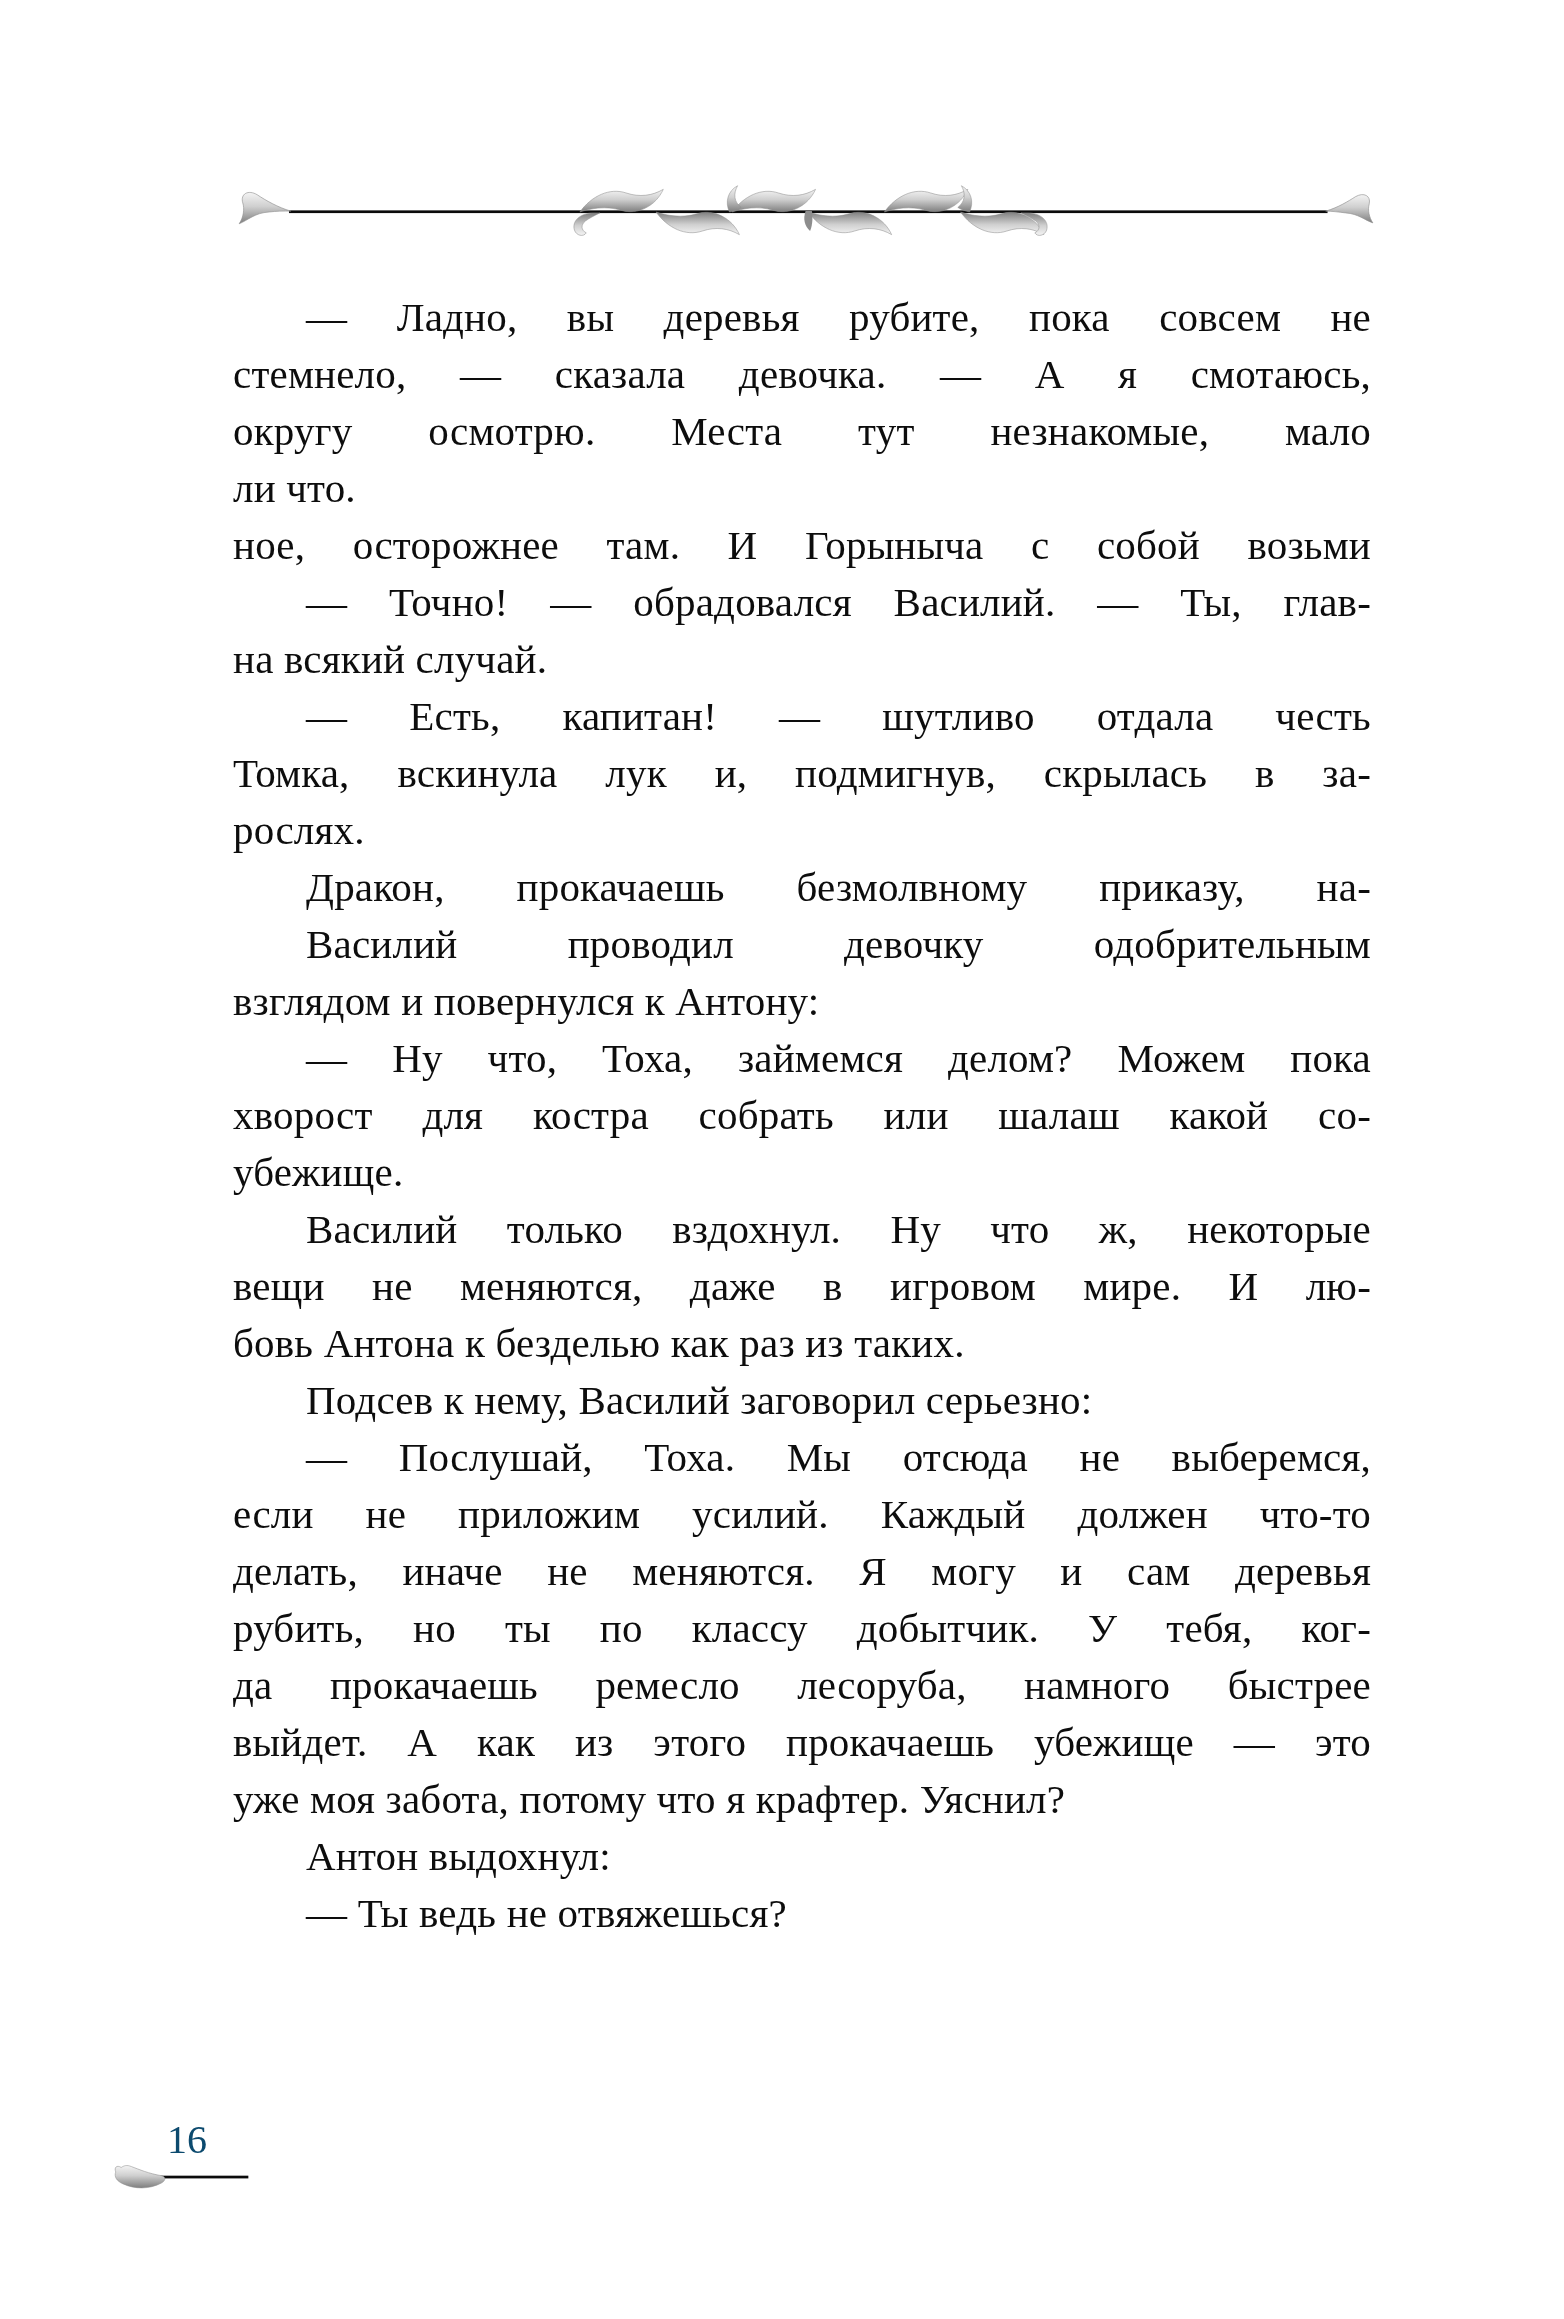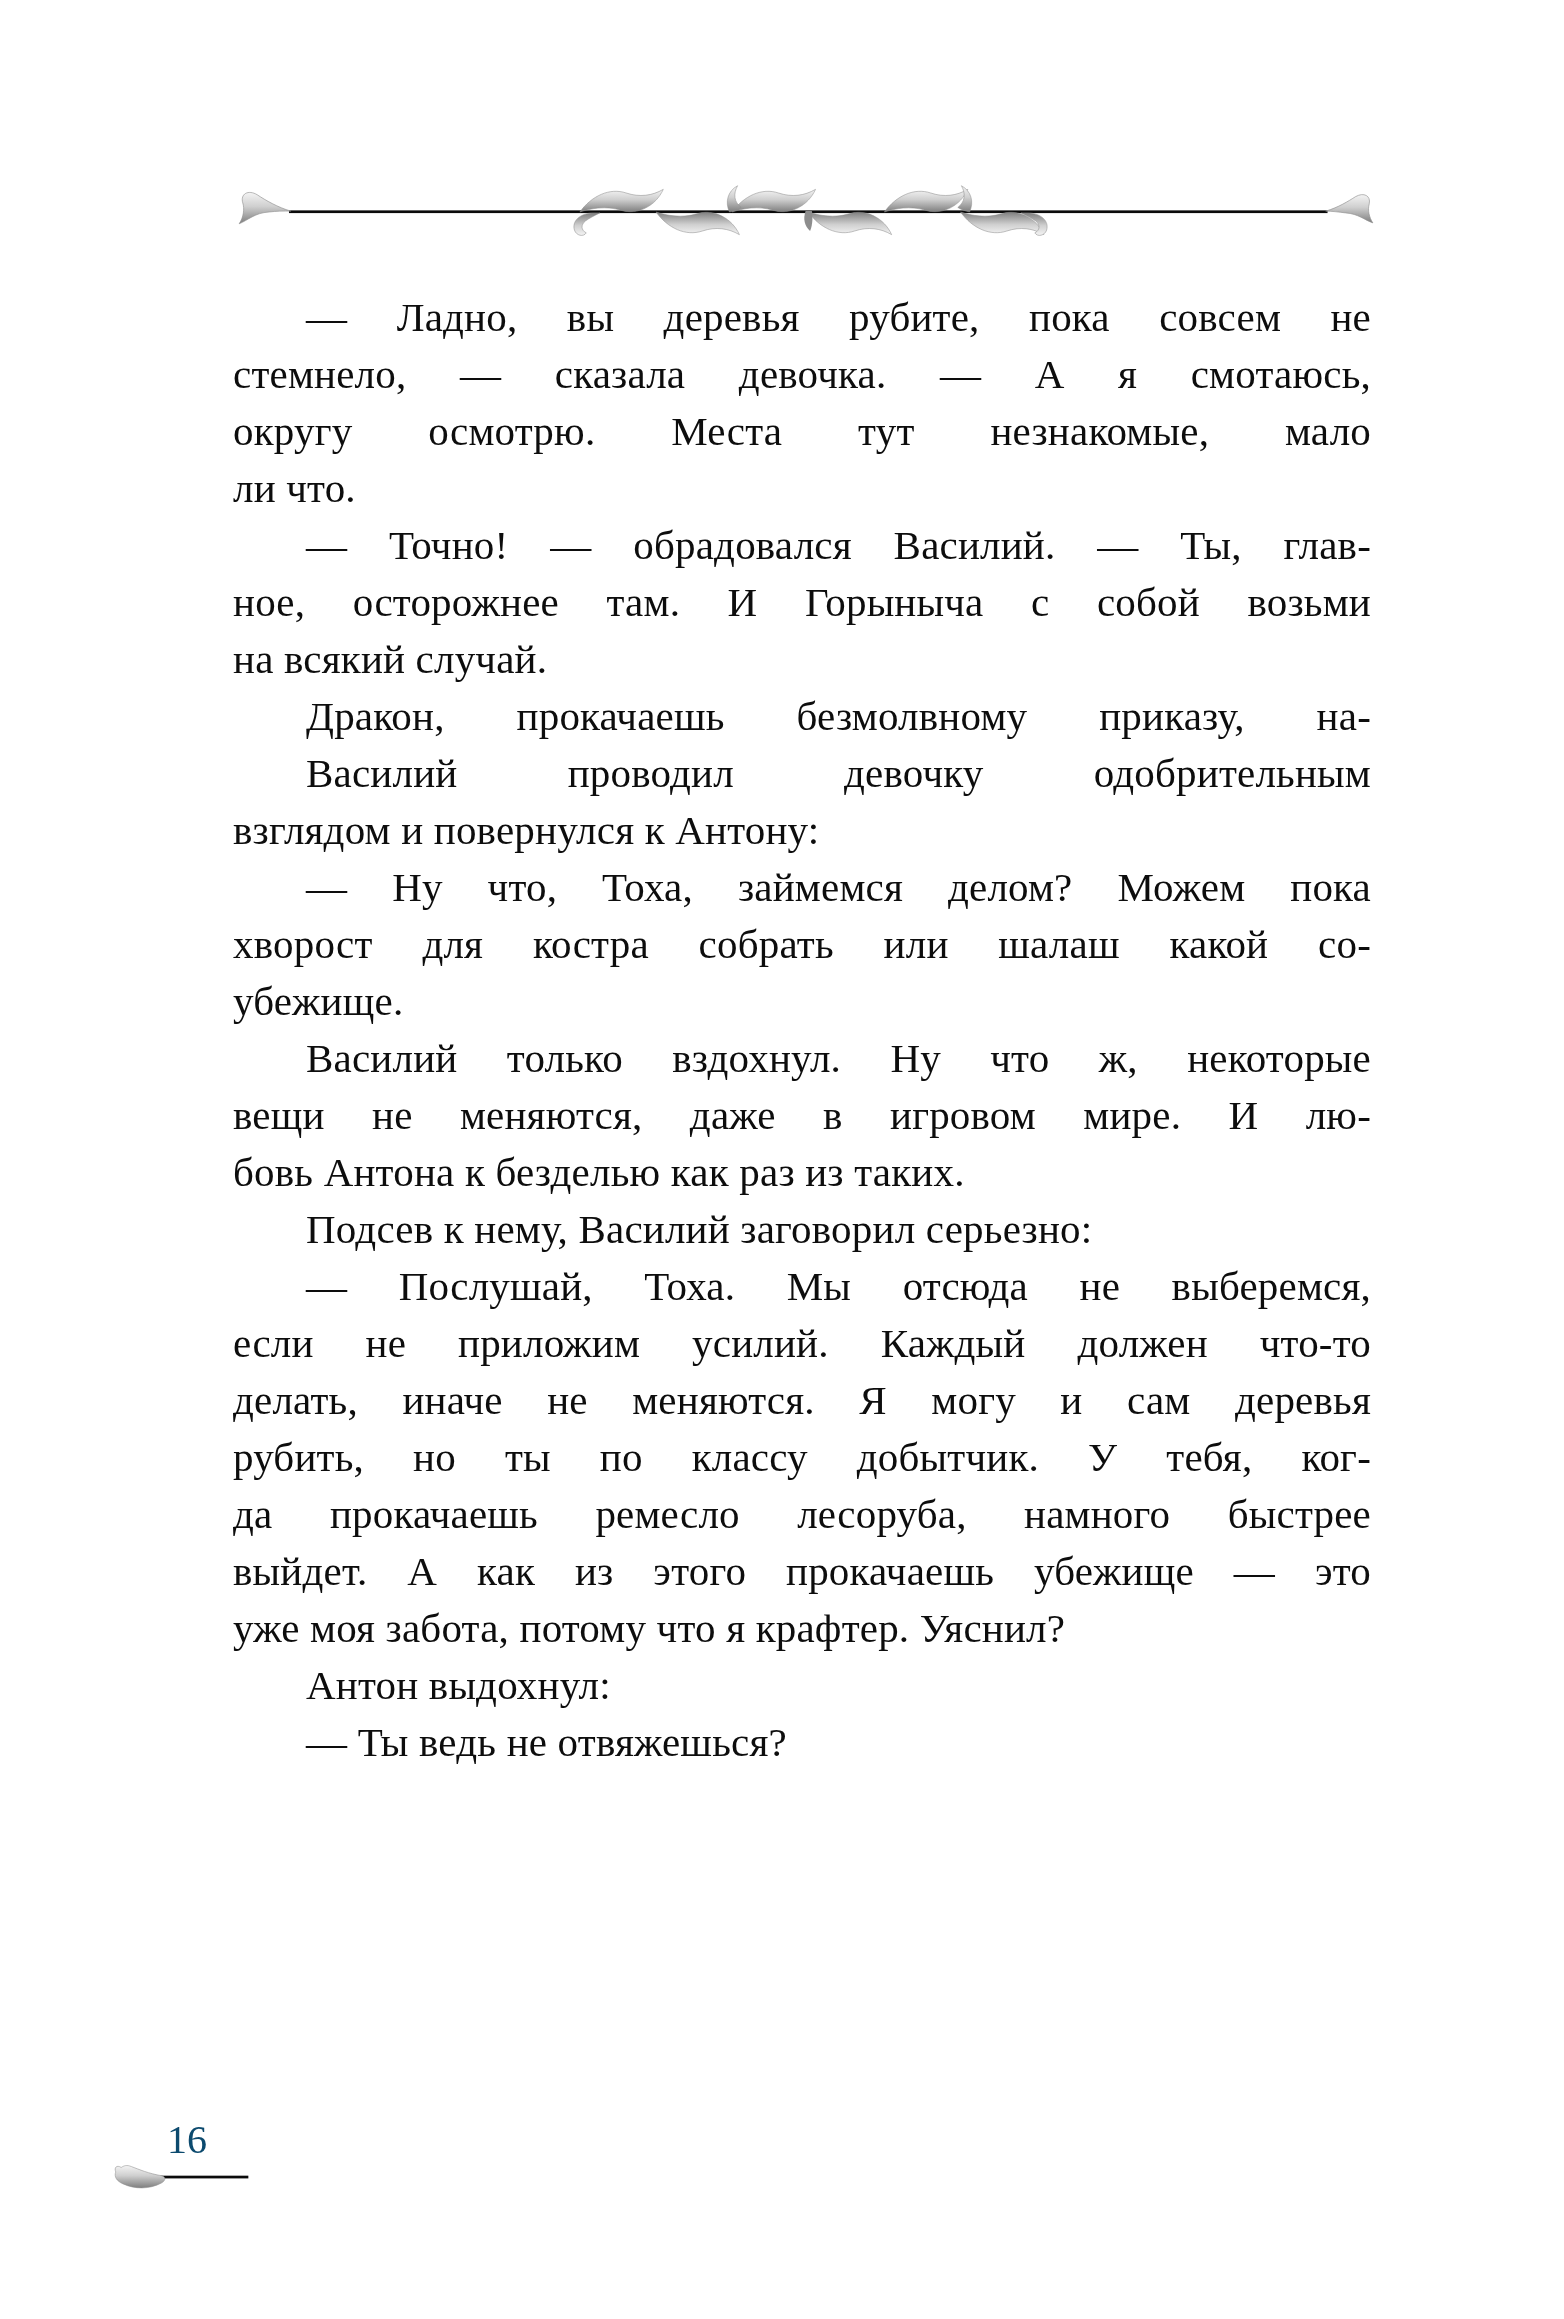--- a/index.html
+++ b/index.html
@@ -106,25 +106,30 @@
   <main class="text-block">
 
     <div class="para">
       <div class="line first j">— Ладно, вы деревья рубите, пока совсем не</div>
       <div class="line j">стемнело, — сказала девочка. — А я смотаюсь,</div>
       <div class="line j">округу осмотрю. Места тут незнакомые, мало</div>
       <div class="line">ли что.</div>
     </div>
 
     <div class="para">
+      <div class="line j">ное, осторожнее там. И Горыныча с собой возьми</div>
       <div class="line first j">— Точно! — обрадовался Василий. — Ты, глав-</div>
-      <div class="line j">ное, осторожнее там. И Горыныча с собой возьми</div>
       <div class="line">на всякий случай.</div>
     </div>
 
+    <div class="para">
+      <div class="line first j">— Есть, капитан! — шутливо отдала честь</div>
+      <div class="line j">Томка, вскинула лук и, подмигнув, скрылась в за-</div>
+      <div class="line">рослях.</div>
+    </div>
 
     <div class="para">
       <div class="line first j">Дракон, прокачаешь безмолвному приказу, на-</div>
     </div>
 
     <div class="para">
       <div class="line first j">Василий проводил девочку одобрительным</div>
       <div class="line">взглядом и повернулся к Антону:</div>
     </div>
 

